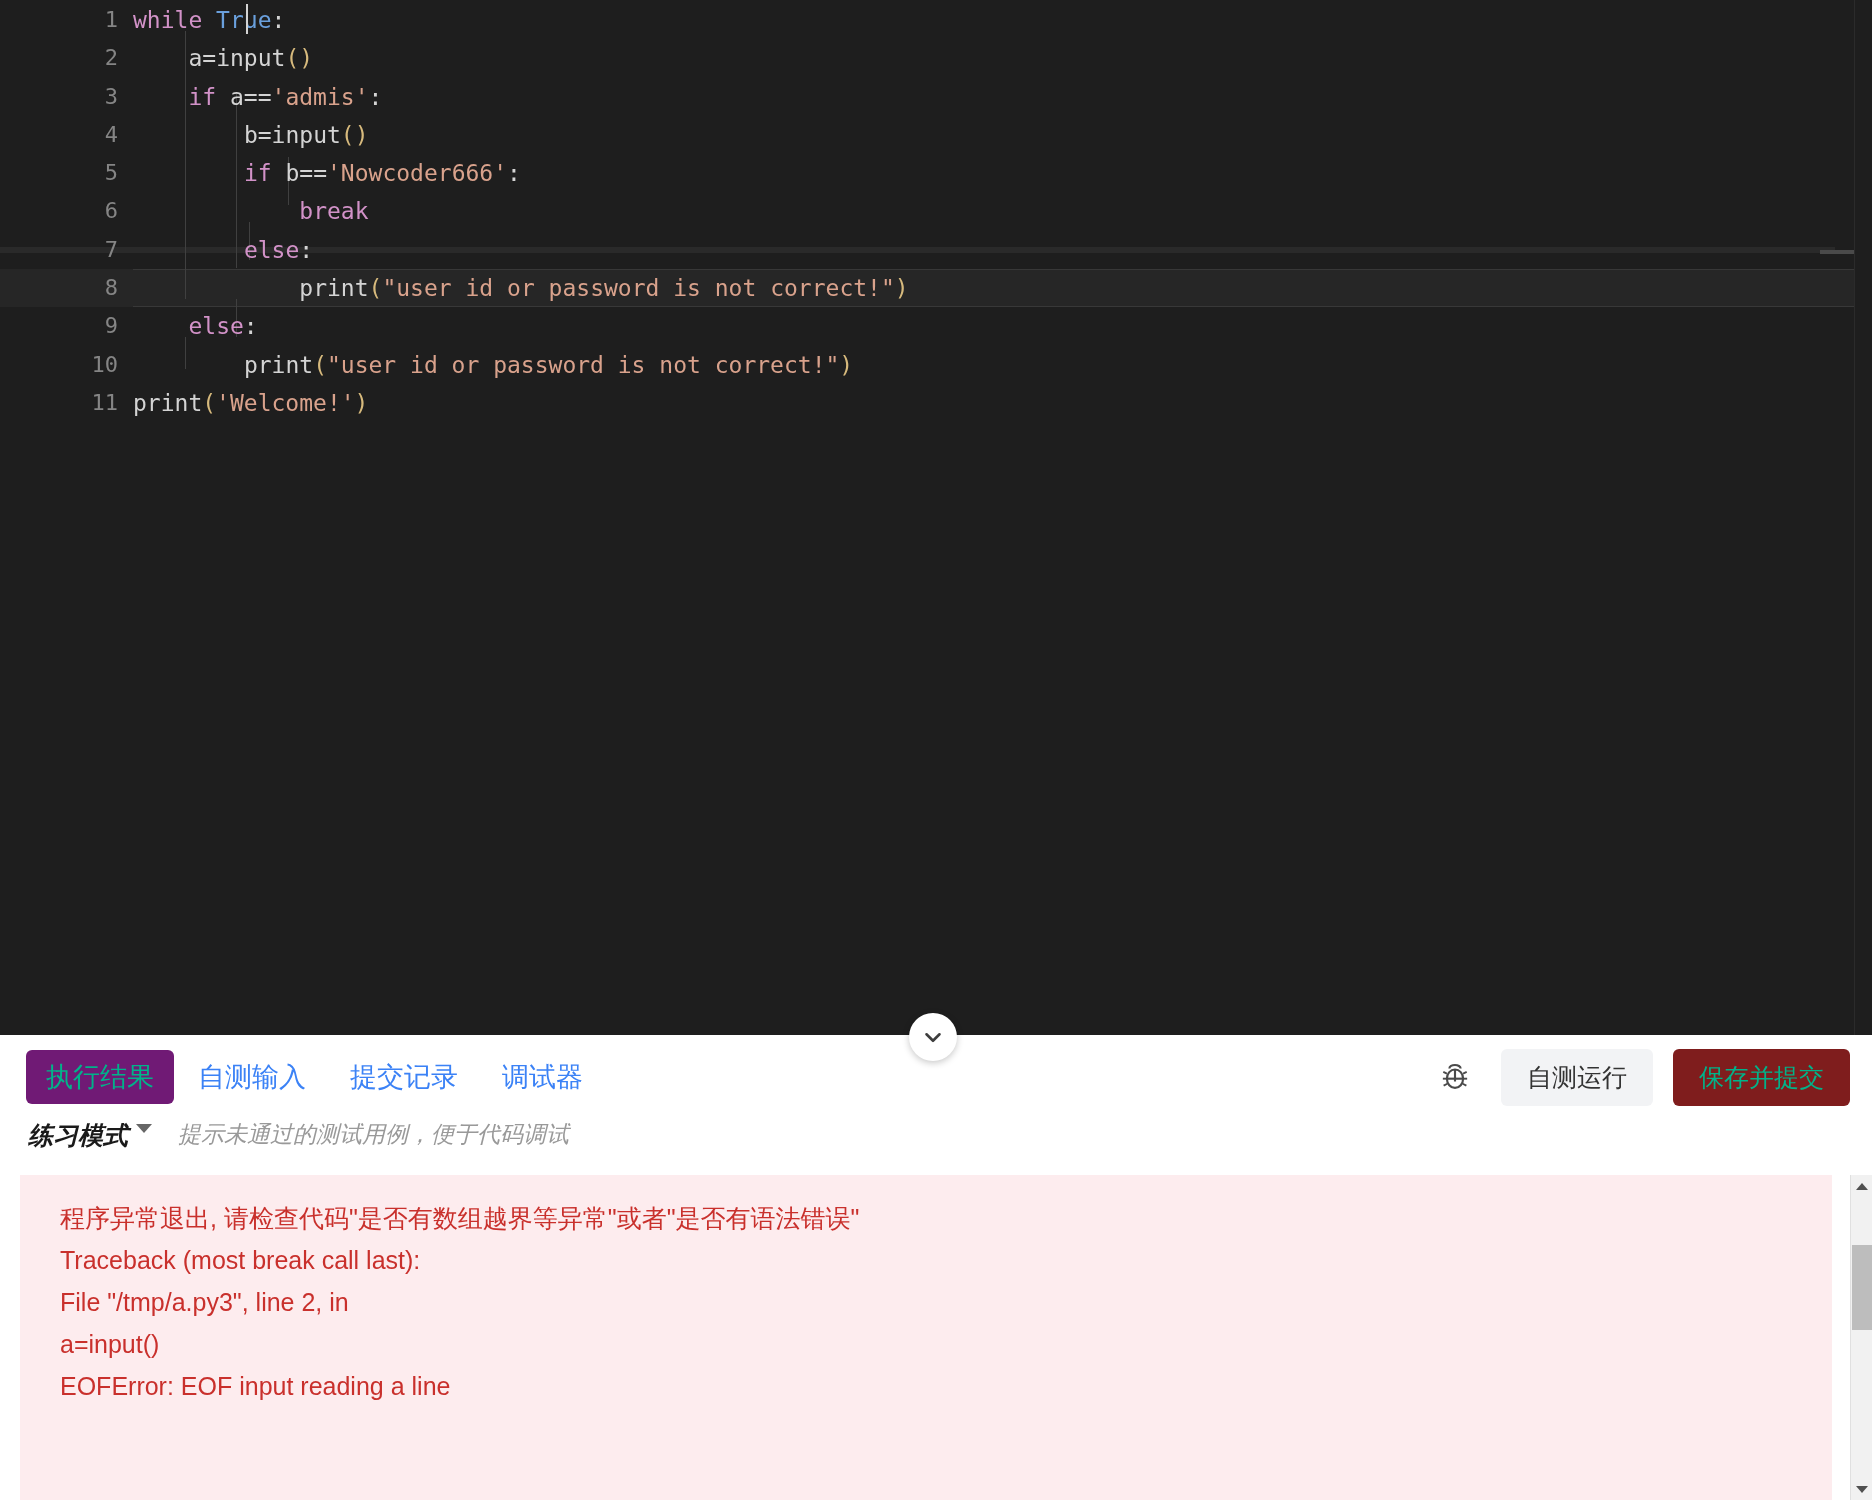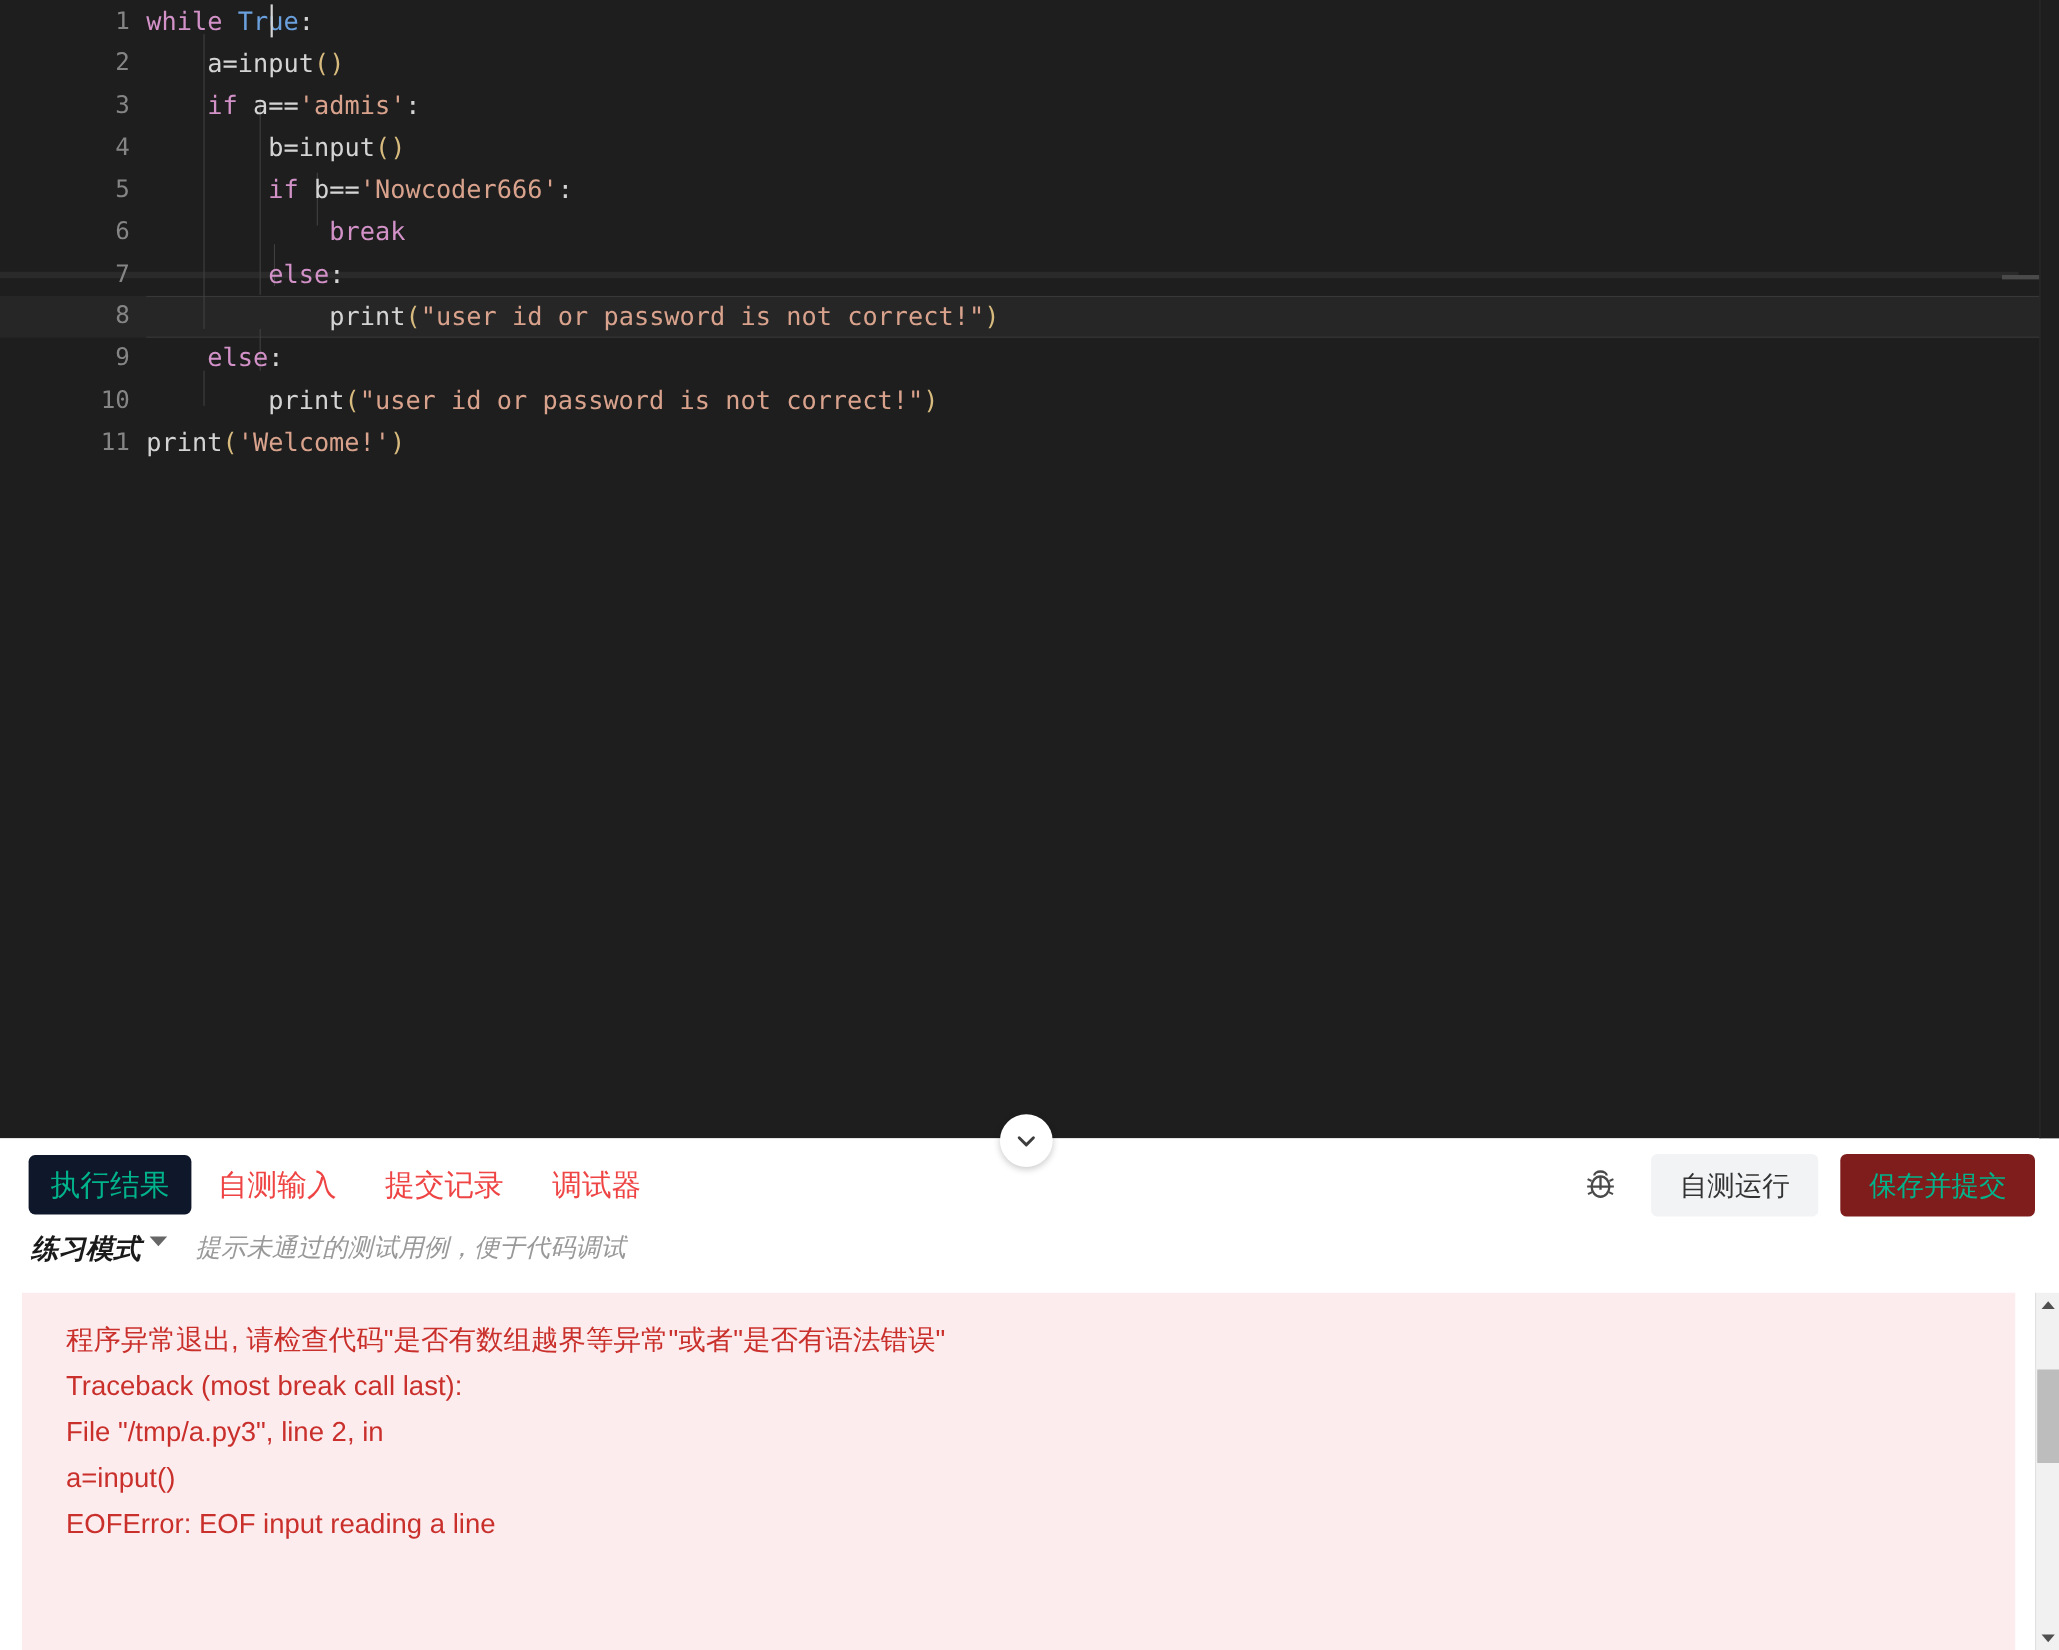--- a/index.html
+++ b/index.html
@@ -119,27 +119,27 @@
     height: 84px;
     display: flex;
     align-items: center;
     padding: 0 22px 0 26px;
     background: #ffffff;
     flex: none;
   }
   .tabs { display: flex; align-items: center; gap: 4px; }
   .tab {
     font-size: 27px;
-    color: #ef4444;
+    color: #3b82f6;
     padding: 9px 20px;
     border-radius: 6px;
     cursor: pointer;
     white-space: nowrap;
   }
-  .tab.active { color: #00b38a; background: #0f172a; font-weight: 400; }
+  .tab.active { color: #00b38a; background: #701a75; font-weight: 400; }
   .spacer { flex: 1; }
   .tool-right { display:flex; align-items:center; gap: 20px; }
   .bug-btn {
     width: 52px; height: 52px;
     display:flex; align-items:center; justify-content:center;
     cursor:pointer;
   }
   .btn {
     font-size: 25px;
     padding: 12px 26px;

